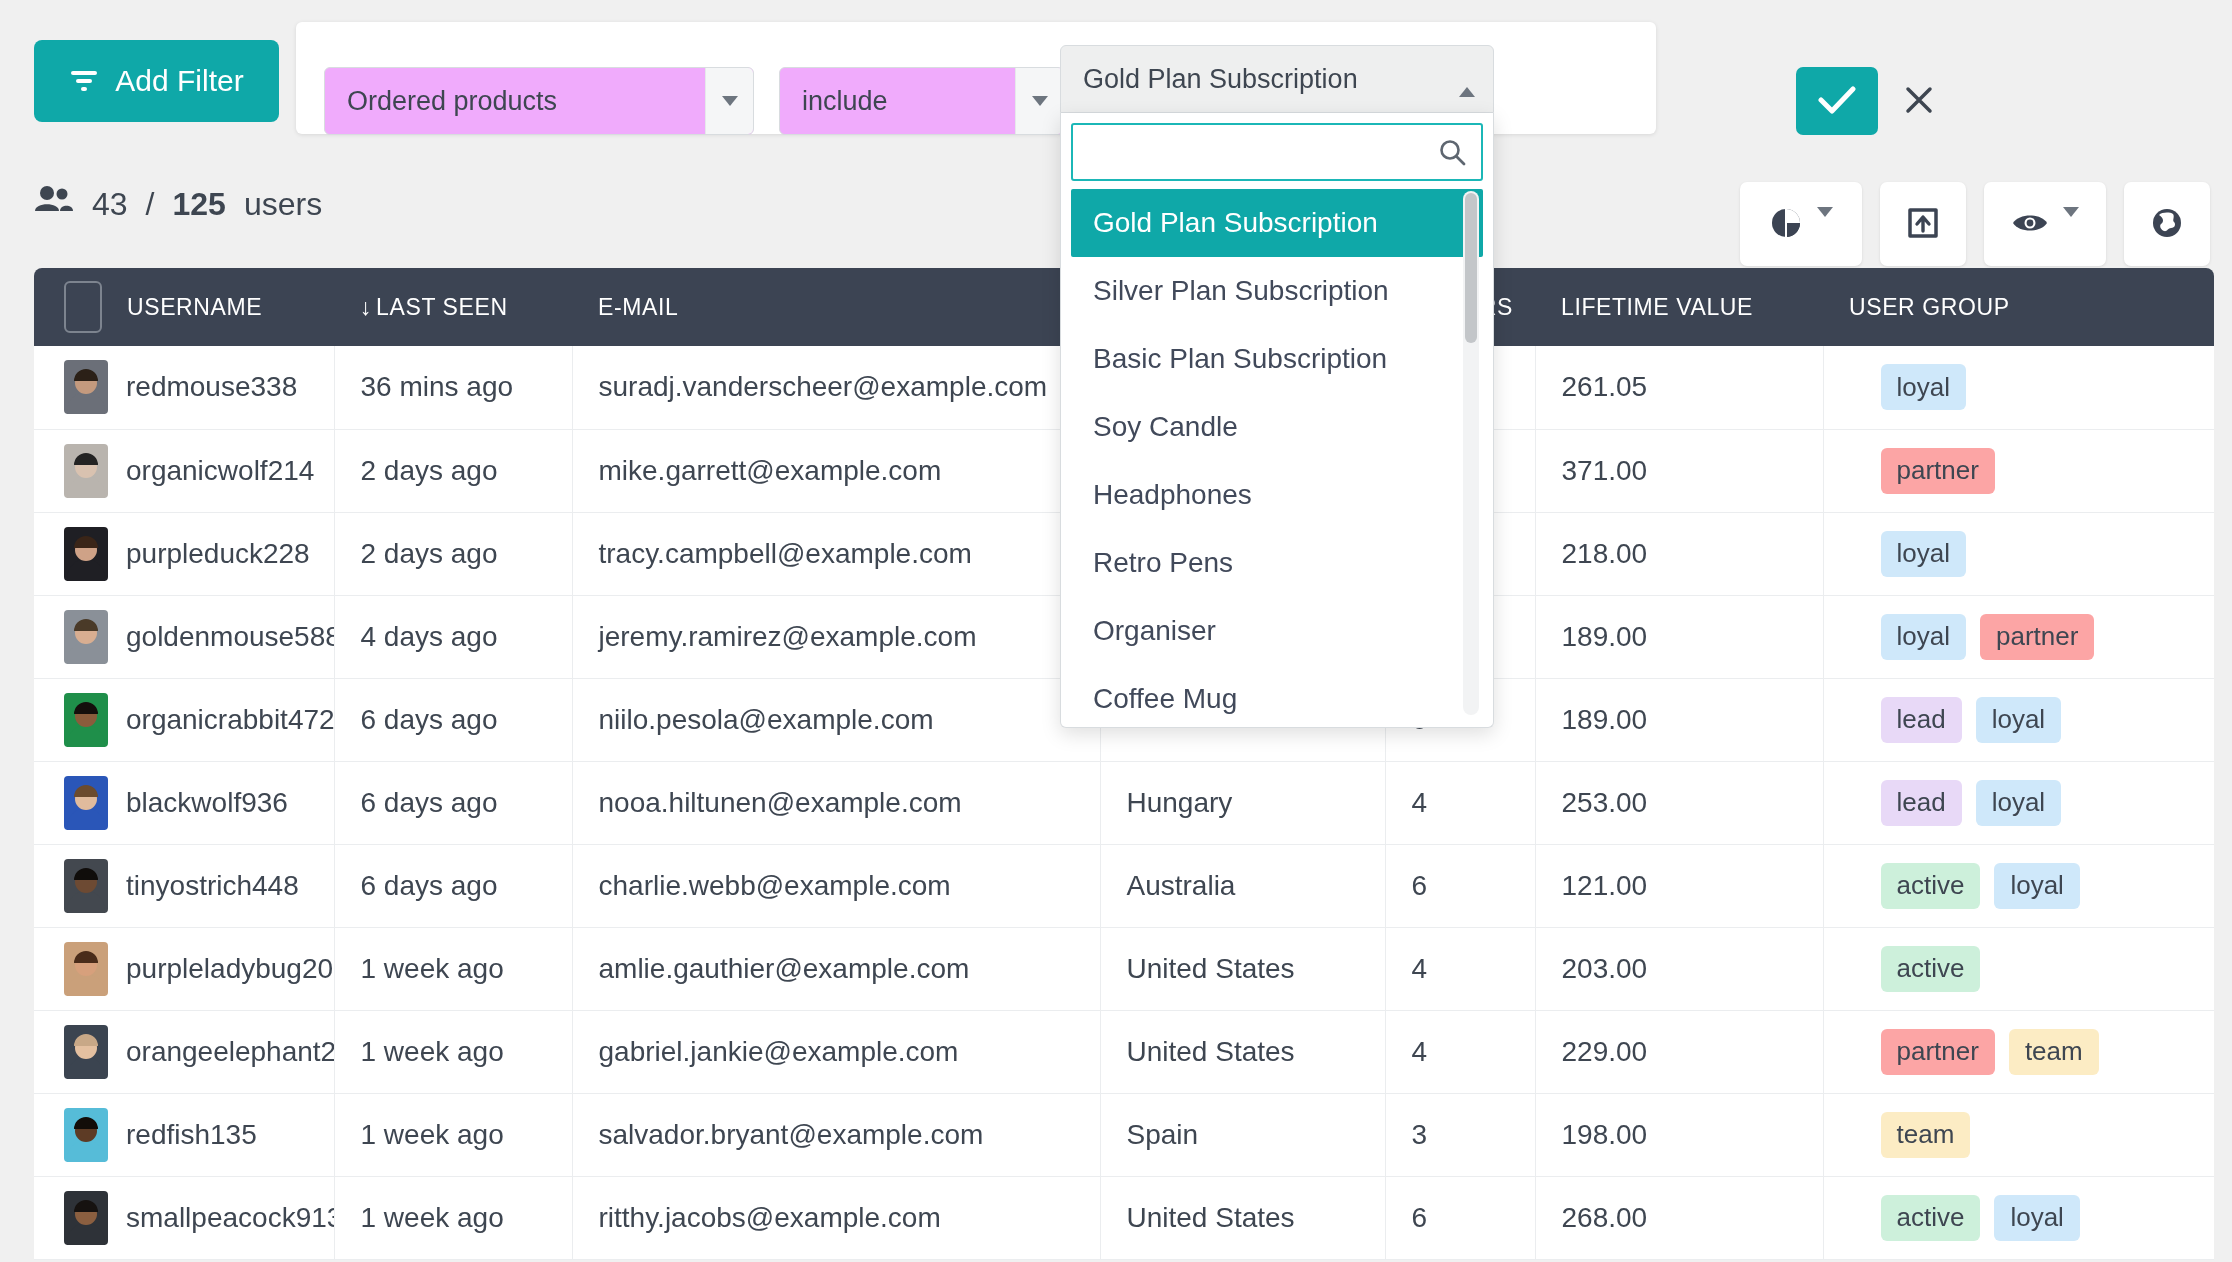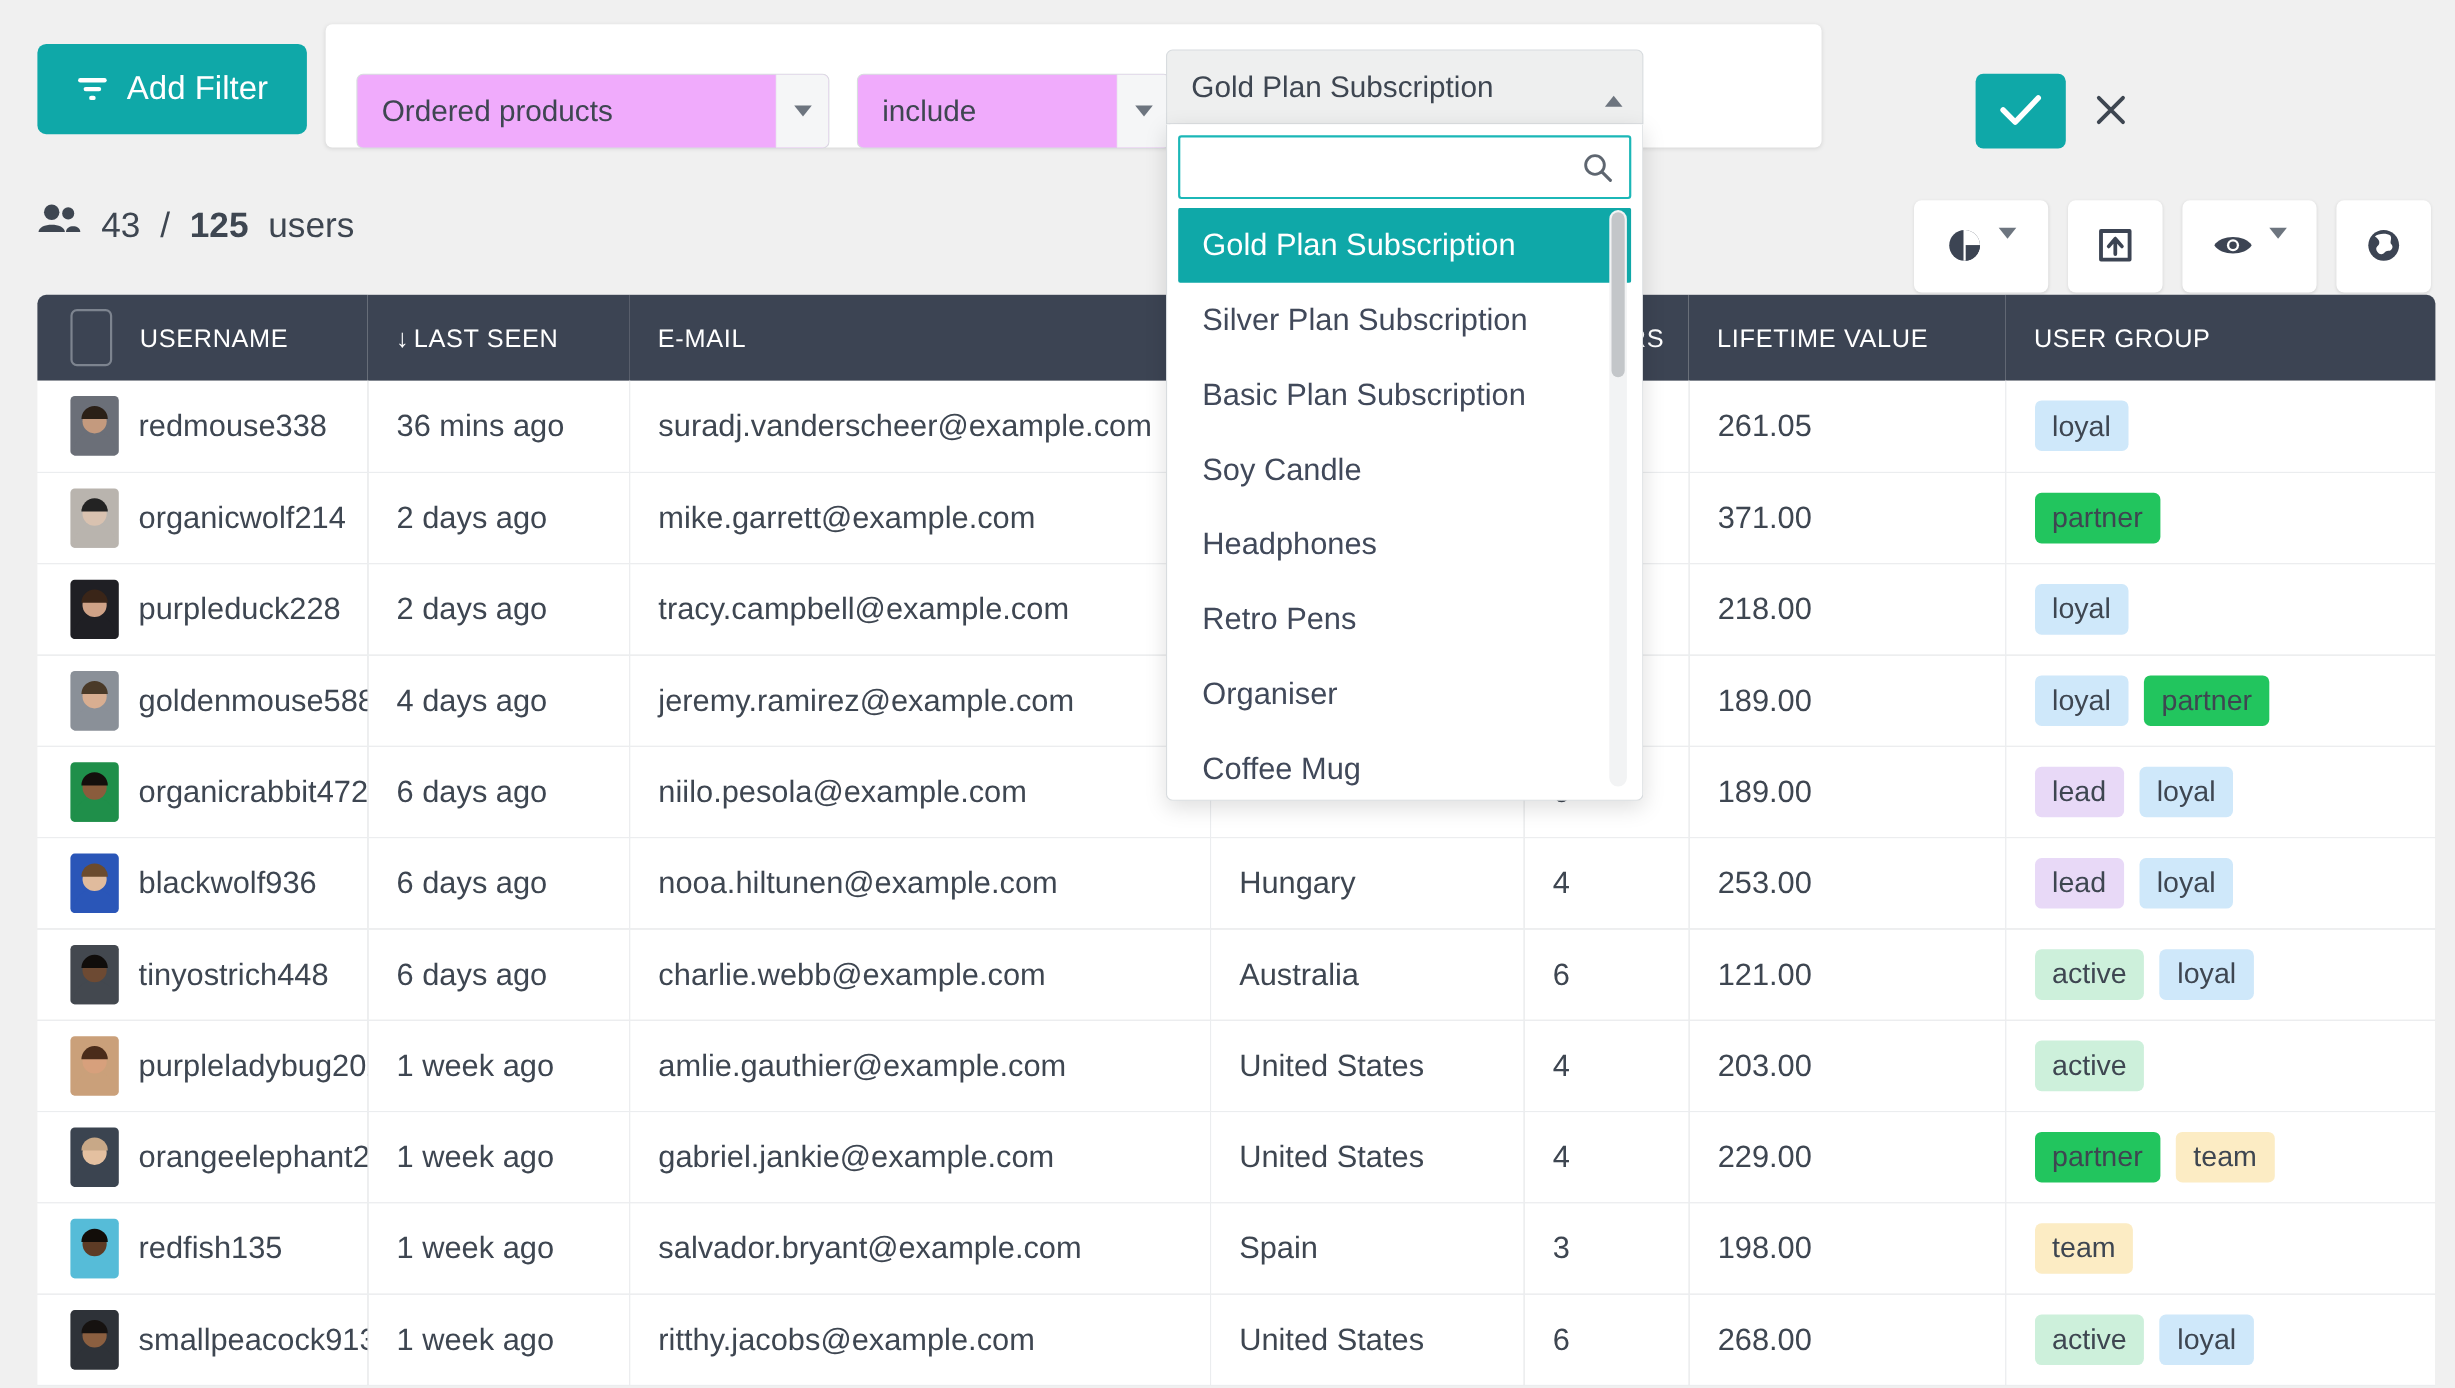--- a/index.html
+++ b/index.html
@@ -243,30 +243,30 @@
     position: absolute; left: 50%; top: 12px;
     transform: translateX(-50%);
     width: 22px; height: 22px; border-radius: 50%;
   }
   .avatar .body {
     position: absolute; left: 50%; bottom: -6px;
     transform: translateX(-50%);
     width: 38px; height: 28px; border-radius: 19px 19px 0 0;
   }
 
-  .badges { display: flex; gap: 14px; align-items: center; }
+  .badges { display: flex; gap: 14px; align-items: center; margin-left: 31px; }
   .badge {
     display: inline-flex; align-items: center;
     height: 46px; padding: 0 16px;
     border-radius: 6px;
     font-size: 26px;
     color: #3e4651;
   }
   .badge.loyal   { background: #cfe8fa; }
-  .badge.partner { background: #22c55e; }
+  .badge.partner { background: #fca5a5; }
   .badge.lead    { background: #e8d9f7; }
   .badge.active  { background: #cdf0db; }
   .badge.team    { background: #fcecc4; }
 
   col.c-user   { width: 300px; }
   col.c-seen   { width: 238px; }
   col.c-email  { width: 528px; }
   col.c-ctry   { width: 285px; }
   col.c-ord    { width: 150px; }
   col.c-ltv    { width: 288px; }

